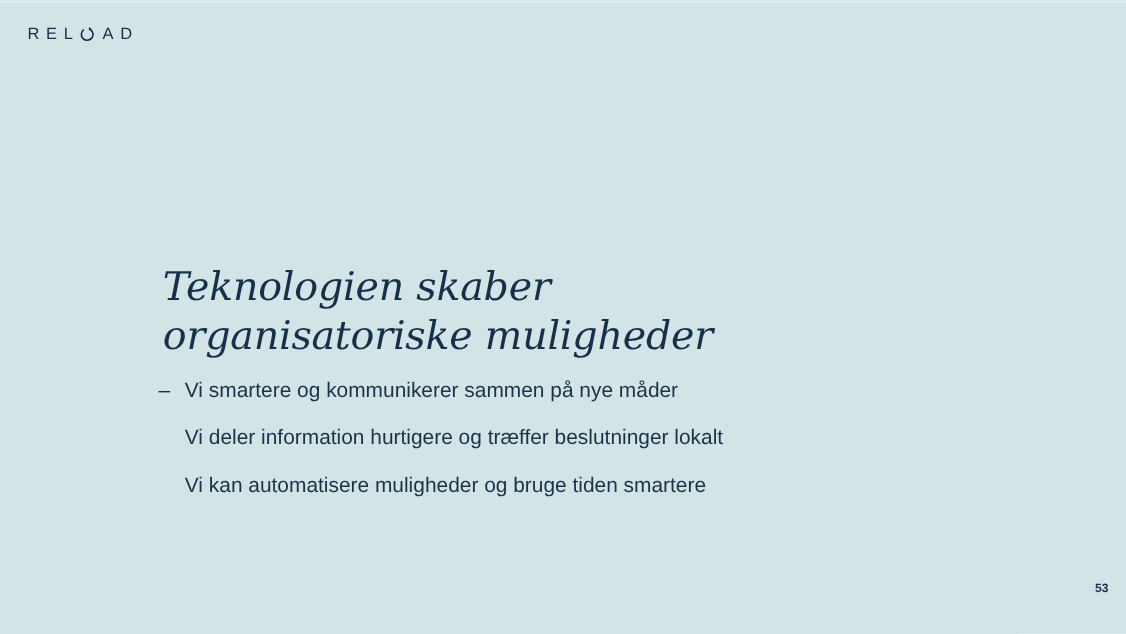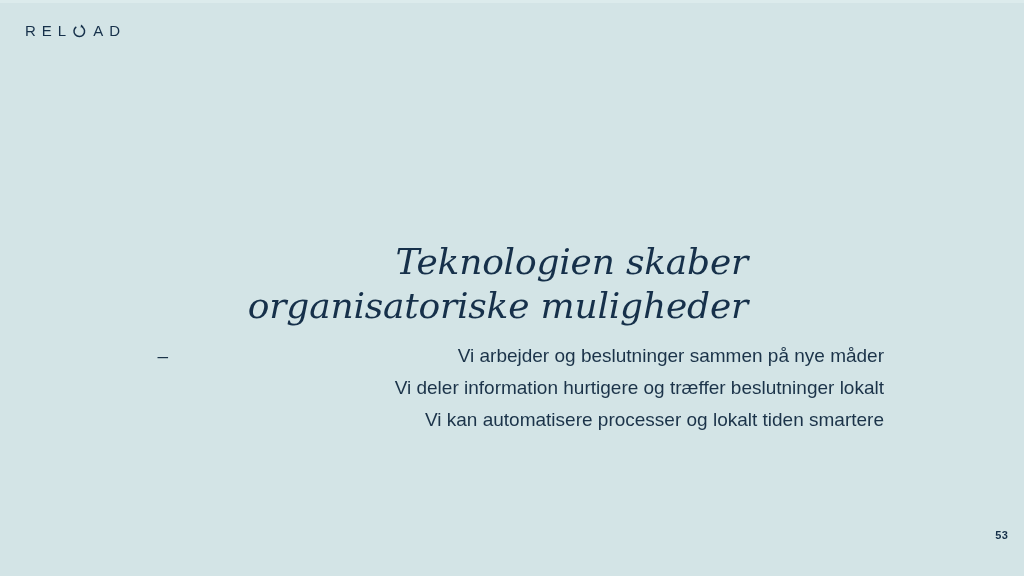--- a/index.html
+++ b/index.html
@@ -64,21 +64,20 @@
   #logo-reload-icon svg {
     display: block;
   }
 
   
   #content {
     position: absolute;
     left: 144px;
     top: 240px;
     width: 740px;
-    text-align: right;
   }
 
   #page-title {
     font-family: "DejaVu Serif", "Liberation Serif", serif;
     font-style: italic;
     font-weight: 400;
     font-size: 36px;
     line-height: 44px;
     color: #16304a;
     margin: 0;
@@ -97,21 +96,21 @@
     align-items: flex-start;
     font-family: "Liberation Sans", sans-serif;
     font-size: 19px;
     line-height: 24px;
     color: #1b3349;
   }
   .bullet-row.first {
     margin-top: 16px;
   }
   .bullet-row.rest {
-    margin-top: 8px;
+    margin-top: 19px;
   }
   .bullet-marker {
     width: 24px;
     flex: 0 0 24px;
     color: #1b3349;
     font-size: 19px;
     line-height: 24px;
   }
   .bullet-text {
     flex: 1 1 auto;
@@ -152,31 +151,31 @@
   </div>
 
   <div id="content">
 
     <h1 id="page-title">Teknologien skaber organisatoriske muligheder</h1>
 
     <div id="bullet-list">
 
       <div class="bullet-row first">
         <span class="bullet-marker">–</span>
-        <span class="bullet-text">Vi arbejder og beslutninger sammen på nye måder</span>
+        <span class="bullet-text">Vi smartere og kommunikerer sammen på nye måder</span>
       </div>
 
       <div class="bullet-row rest">
         <span class="bullet-marker"></span>
         <span class="bullet-text">Vi deler information hurtigere og træffer beslutninger lokalt</span>
       </div>
 
       <div class="bullet-row rest">
         <span class="bullet-marker"></span>
-        <span class="bullet-text">Vi kan automatisere processer og lokalt tiden smartere</span>
+        <span class="bullet-text">Vi kan automatisere muligheder og bruge tiden smartere</span>
       </div>
 
     </div>
   </div>
 
   <div id="page-number">53</div>
 
 </div>
 
 </body></html>

